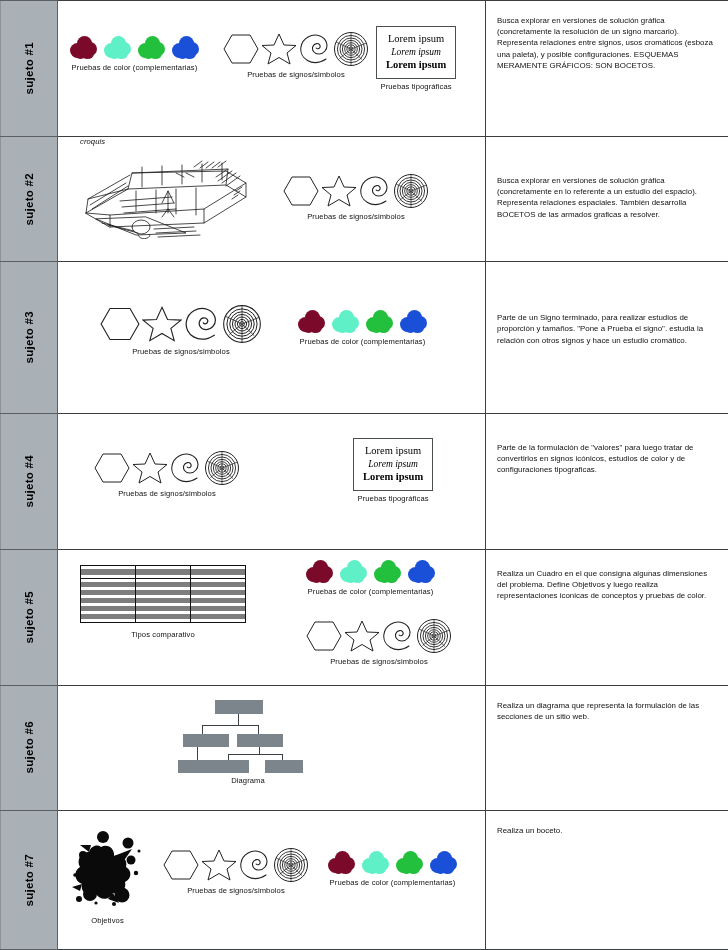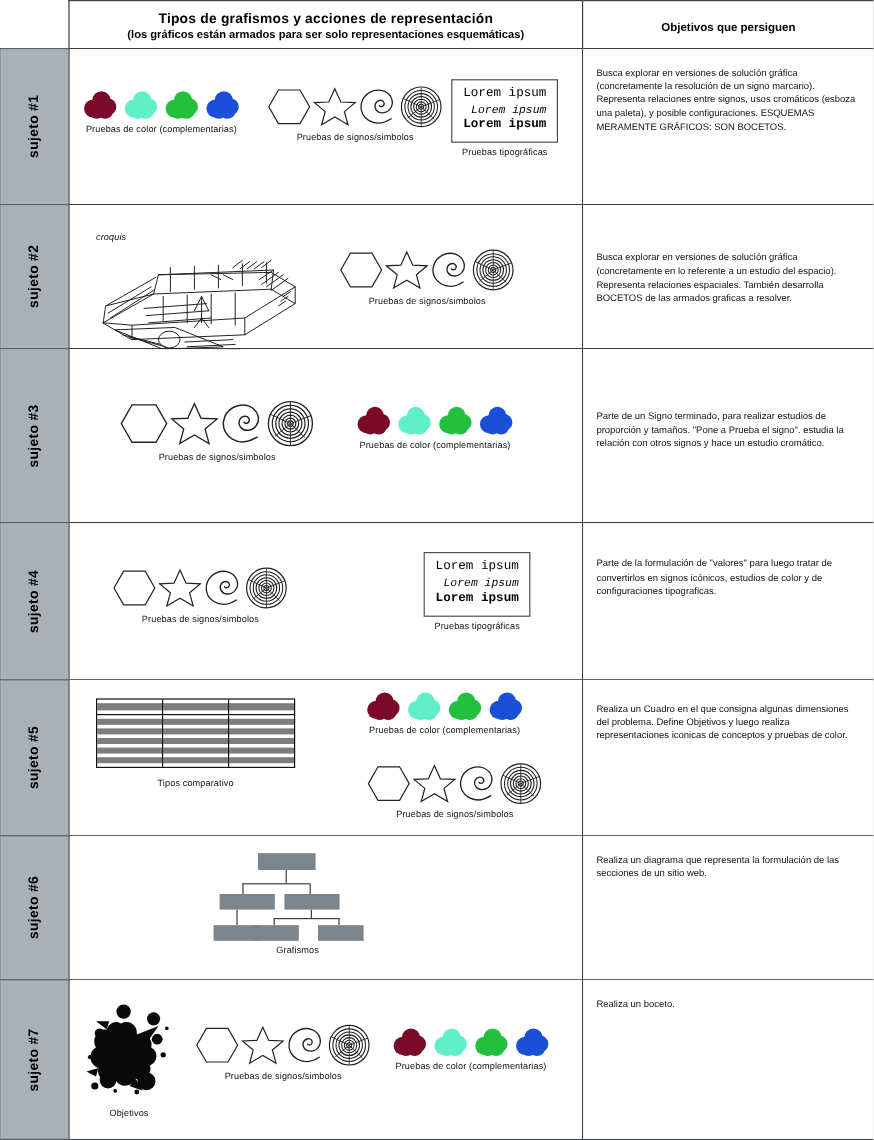--- a/index.html
+++ b/index.html
@@ -53,21 +53,21 @@
   .blob i:nth-child(2){left:7px;top:0px;width:15px;height:15px;}
   .blob i:nth-child(3){left:13px;top:6px;width:14px;height:14px;}
   .blob i:nth-child(4){left:4px;top:11px;width:13px;height:12px;}
   .blob i:nth-child(5){left:11px;top:12px;width:13px;height:11px;}
 
   
   .signs{display:flex;gap:2px;align-items:center;justify-content:center;}
 
   
   .typo-box{border:1px solid #4a4f52;padding:5px 9px 6px 9px;background:#fff;display:inline-block;}
-  .typo-box div{font-family:Liberation Mono, monospace;font-size:10.5px;line-height:1.32;text-align:right;white-space:nowrap;}
+  .typo-box div{font-family:Liberation Serif, serif;font-size:10.5px;line-height:1.32;text-align:center;white-space:nowrap;}
   .typo-box .it{font-style:italic;font-size:9.5px;}
   .typo-box .bd{font-weight:bold;font-size:10.5px;}
 
   
   .cuadro{border:1px solid #111;background:#fff;display:inline-block;padding:0;}
   .cuadro table{border-collapse:collapse;}
   .cuadro td{border:none;padding:3px 4px;}
   .cuadro td.col{border-left:1px solid #111;}
   .cuadro tr.headrow td{border-bottom:1px solid #111;}
   .bar{background:#7d7d7d;height:5px;width:54px;margin:3px 0;}
@@ -86,30 +86,20 @@
 
 <div class="sheet">
 <table class="matrix">
   <colgroup>
         <col class="c-sid">
         <col class="c-graf">
         <col class="c-obj">
       </colgroup>
 
   <tbody>
-        <tr style="height:40px;">
-    <td class="hdr-blank"></td>
-    <td class="hdr-graf">
-      <div class="t1">Tipos de grafismos y acciones de representación</div>
-      <div class="t2">(los gráficos están armados para ser solo representaciones esquemáticas)</div>
-    </td>
-    <td class="hdr-obj">
-      <div class="t1">Objetivos que persiguen</div>
-    </td>
-  </tr>
 
   <tr style="height:130px;">
     <td class="cell-sid">
       <div class="vert">
               <span>sujeto #1</span>
             </div>
     </td>
     <td class="cell-graf">
 
       <div class="grp" style="left:12px;top:35px;">
@@ -185,21 +175,21 @@
     </td>
   </tr>
 
   <tr style="height:120px;">
     <td class="cell-sid">
       <div class="vert">
               <span>sujeto #2</span>
             </div>
     </td>
     <td class="cell-graf">
-      <div class="grp" style="left:18px;top:22px;">
+      <div class="grp" style="left:18px;top:0;">
         <div class="cap-plain" style="text-align:left;margin-left:4px;">croquis</div>
         <svg class="svgwrap" width="180" height="92" viewBox="0 0 180 92" style="margin-top:1px;">
           <g fill="none" stroke="#1a1a1a" stroke-width="0.8" stroke-linecap="round">
             <path d="M10 66 L52 42 L150 38 L170 50 L128 76 L34 80 Z"></path>
             <path d="M52 42 L56 26 L152 22 L150 38"></path>
             <path d="M56 26 L150 24 L170 36 L170 50"></path>
             <path d="M10 66 L12 52 L54 28"></path>
             <path d="M12 52 L52 42"></path>
             <path d="M34 80 L34 68 L10 66"></path>
             <path d="M128 76 L128 62 L34 68"></path>
@@ -497,21 +487,21 @@
           <div class="node" style="left:54px;top:34px;width:46px;height:13px;"></div>
           <div class="edge" style="left:14px;top:47px;width:1px;height:13px;"></div>
           <div class="edge" style="left:76px;top:47px;width:1px;height:7px;"></div>
           <div class="edge" style="left:45px;top:54px;width:55px;height:1px;"></div>
           <div class="edge" style="left:45px;top:54px;width:1px;height:6px;"></div>
           <div class="edge" style="left:99px;top:54px;width:1px;height:6px;"></div>
           <div class="node" style="left:-5px;top:60px;width:40px;height:13px;"></div>
           <div class="node" style="left:28px;top:60px;width:38px;height:13px;"></div>
           <div class="node" style="left:82px;top:60px;width:38px;height:13px;"></div>
         </div>
-        <div class="cap" style="margin-top:6px;">Grafismos</div>
+        <div class="cap" style="margin-top:6px;">Diagrama</div>
       </div>
     </td>
     <td class="cell-obj">
       <div class="obj-text">Realiza un diagrama que representa la formulación de las secciones de un sitio web.</div>
     </td>
   </tr>
 
   <tr style="height:133px;">
     <td class="cell-sid">
       <div class="vert">

